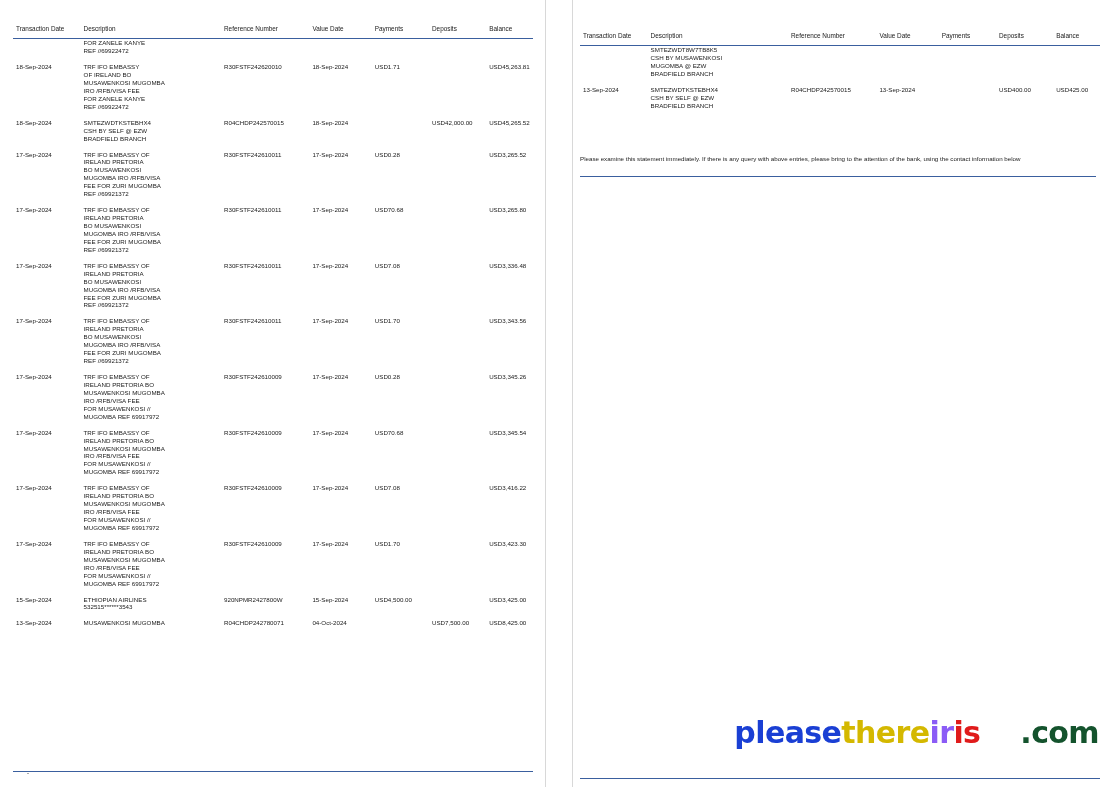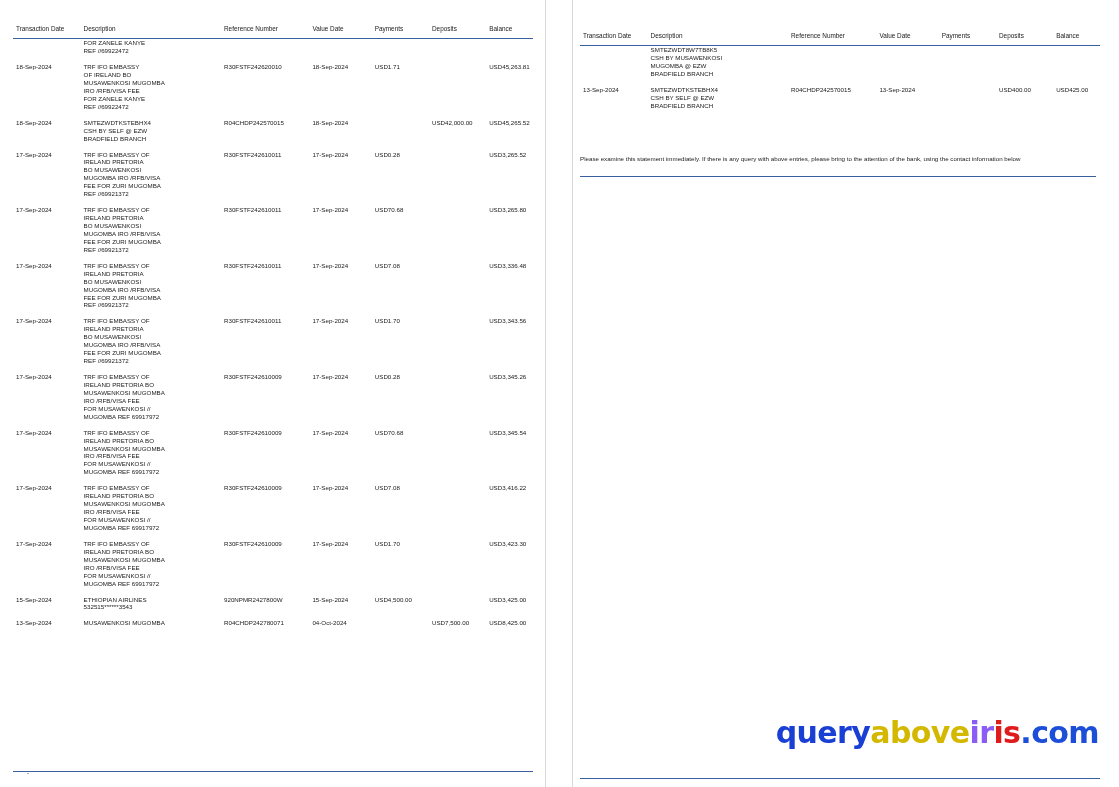--- a/index.html
+++ b/index.html
@@ -127,21 +127,21 @@
     font-family: "DejaVu Sans", sans-serif;
     font-weight: bold;
     font-size: 30px;
     letter-spacing: -0.6px;
     white-space: nowrap;
   }
   .wm-a { color: #1a3fd4; }
   .wm-b { color: #d4b800; }
   .wm-c { color: #8b5cf6; }
   .wm-d { color: #e01b1b; }
-  .wm-e { color: #1d4ed8; }
+  .wm-e { color: #14532d; margin-left: 40px; }
 
   
   .sep-line {
     position: absolute;
     top: 0; bottom: 0;
     width: 1px;
     background: #d8d8d8;
   }
   .sep-left  { left: 545px; }
   .sep-right { left: 572px; }
@@ -420,21 +420,21 @@
                 <td class="col-bal nowrap">USD425.00</td>
               </tr>
             </tbody>
         </table>
       </div>
 
       <div class="notice">Please examine this statement immediately. If there is any query with above entries, please bring to the attention of the bank, using the contact information below</div>
       <div class="notice-rule"></div>
 
       <div class="watermark">
-        <span class="wm-a">query</span><span class="wm-b">above</span><span class="wm-c">ir</span><span class="wm-d">is</span><span class="wm-e">.com</span>
+        <span class="wm-a">please</span><span class="wm-b">there</span><span class="wm-c">ir</span><span class="wm-d">is</span><span class="wm-e">.com</span>
       </div>
 
       <div class="bottom-text-r"></div>
       <div class="bottom-rule-r"></div>
     </div>
   </div>
 
   <div class="sep-line sep-left"></div>
   <div class="sep-line sep-right"></div>
 </div>

